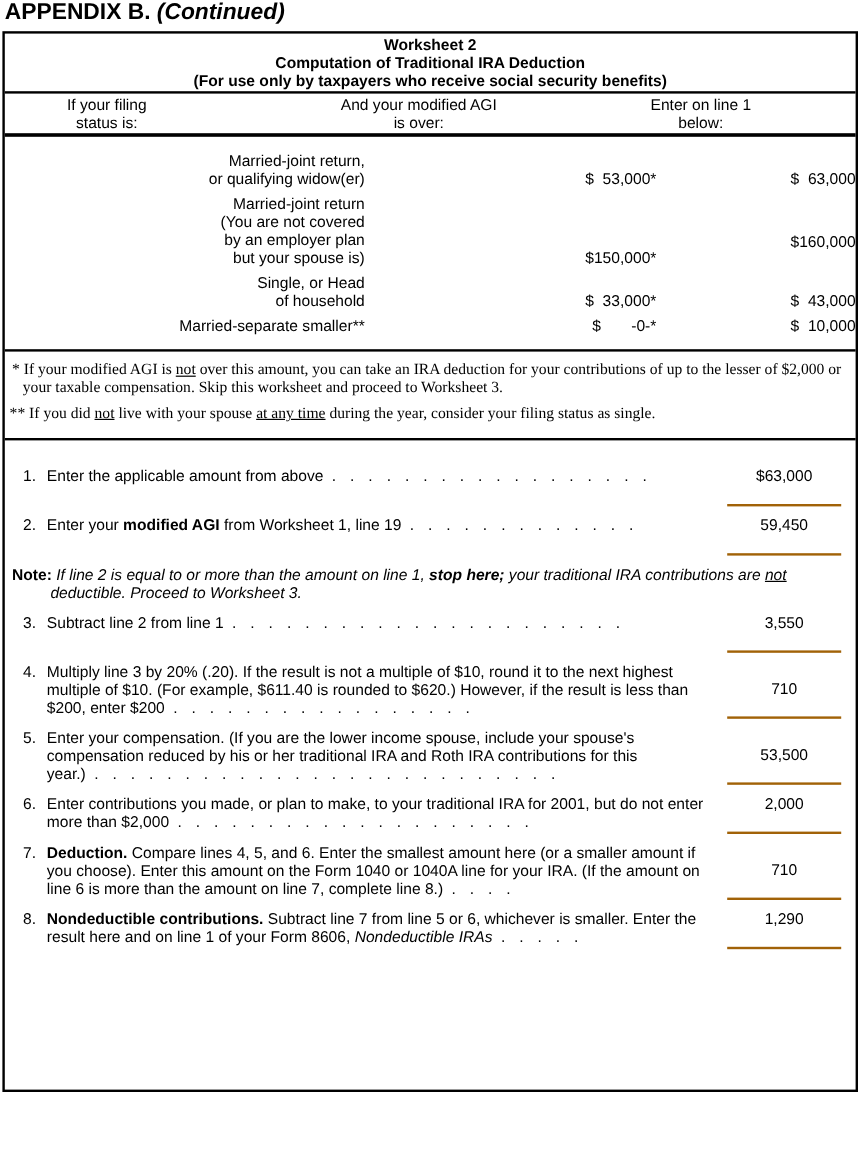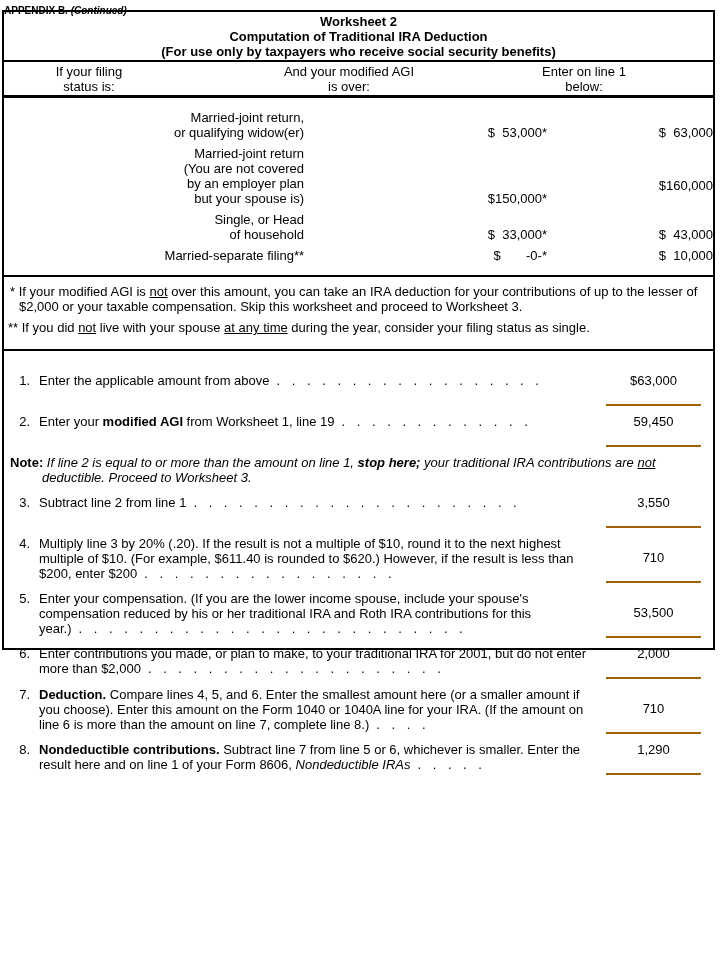--- a/index.html
+++ b/index.html
@@ -10,26 +10,26 @@
     font-size:13px; line-height:15px; color:#000;
   }
   .b  { font-weight:bold; }
   .i  { font-style:italic; }
   .bi { font-weight:bold; font-style:italic; }
   .u  { text-decoration:underline; }
   .iu { font-style:italic; text-decoration:underline; }
 
   .page-title {
     position:absolute; left:4px; top:2px;
-    font-size:10px; line-height:18px;
+    font-size:19px; line-height:18px;
   }
 
   .box {
-    position:absolute; left:2px; top:10px;
-    width:713px; height:640px;
+    position:absolute; left:2px; top:26px;
+    width:713px; height:884px;
     border:2px solid #000;
   }
 
   .box-title {
     text-align:center; font-weight:bold;
     padding:2px 0 1px 0;
     border-bottom:2px solid #000;
   }
 
   .col-headers {
@@ -45,21 +45,21 @@
   .tbody { padding:12px 0 6px 0; border-bottom:2px solid #000;text-align:right; }
   .trow {
     display:grid; grid-template-columns:300px 243px auto;
     align-items:end; margin-bottom:6px;
   }
   .c1 { padding-left:8px; }
   .c2, .c3 { padding-left:10px; white-space:pre; align-self:end; }
   .c3.raised { padding-bottom:13px; }
 
   .footnotes { padding:7px 4px 6px 4px; border-bottom:2px solid #000; }
-  .fn  { margin:0 0 6px 2px; padding-left:9px; text-indent:-9px; }
+  .fn  { margin:0 0 6px 2px; padding-left:9px; text-indent:-9px;font-family:Liberation Serif, serif; }
   .fn2 { margin:0 0 8px 0;  padding-left:0;  text-indent:0; }
   .fnote { margin:2px 0 0 4px; padding-left:34px; text-indent:-34px; }
 
   .w-lines { padding:22px 0 0 0; }
   .wline { display:flex; margin-bottom:10px; }
   .wnum  { width:26px; text-align:right; padding-right:0; flex:none; align-self:flex-start; }
   .wtext { flex:1 1 auto; margin-left:9px; }
   .dots  { word-spacing:8px; padding-left:7px; white-space:nowrap; }
   .wvalue{
     flex:none; width:95px; margin:0 12px 0 12px;
@@ -119,21 +119,21 @@
       <div class="trow">
         <div class="c1">
           <div>Single, or Head</div>
           <div>of household</div>
         </div>
         <div class="c2">$  33,000*</div>
         <div class="c3">$  43,000</div>
       </div>
       <div class="trow">
         <div class="c1">
-          <div>Married-separate filing**</div>
+          <div>Married-separate smaller**</div>
         </div>
         <div class="c2">$       -0-*</div>
         <div class="c3">$  10,000</div>
       </div>
     </div>
 
   <div class="footnotes">
     <div class="fn">
       <span>*</span>
       <span><span>If your modified AGI is </span><span class="u">not</span><span> over this amount, you can take an IRA deduction for your contributions of up to the lesser of $2,000 or your taxable compensation. Skip this worksheet and proceed to Worksheet 3.</span></span>

